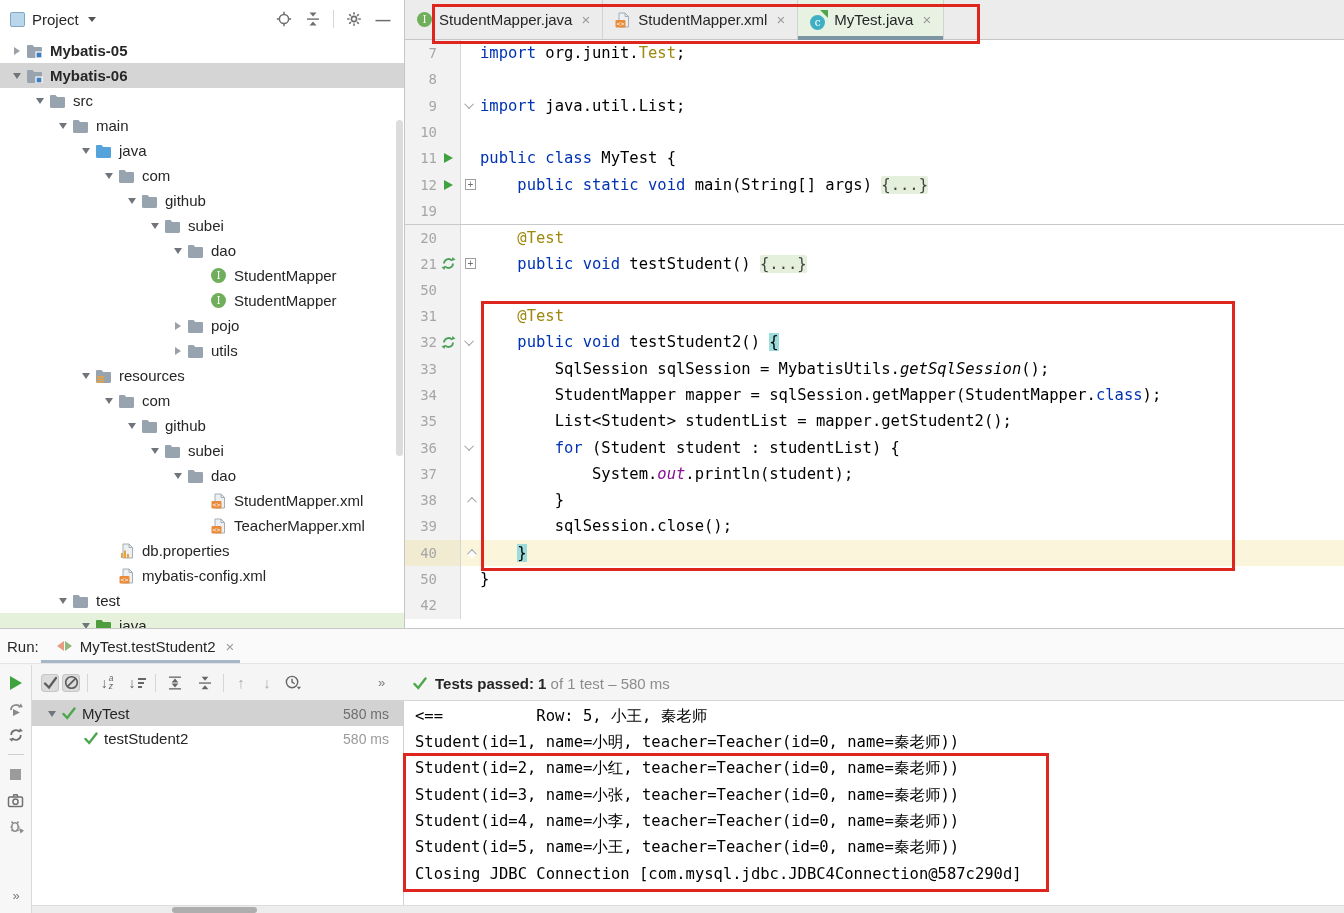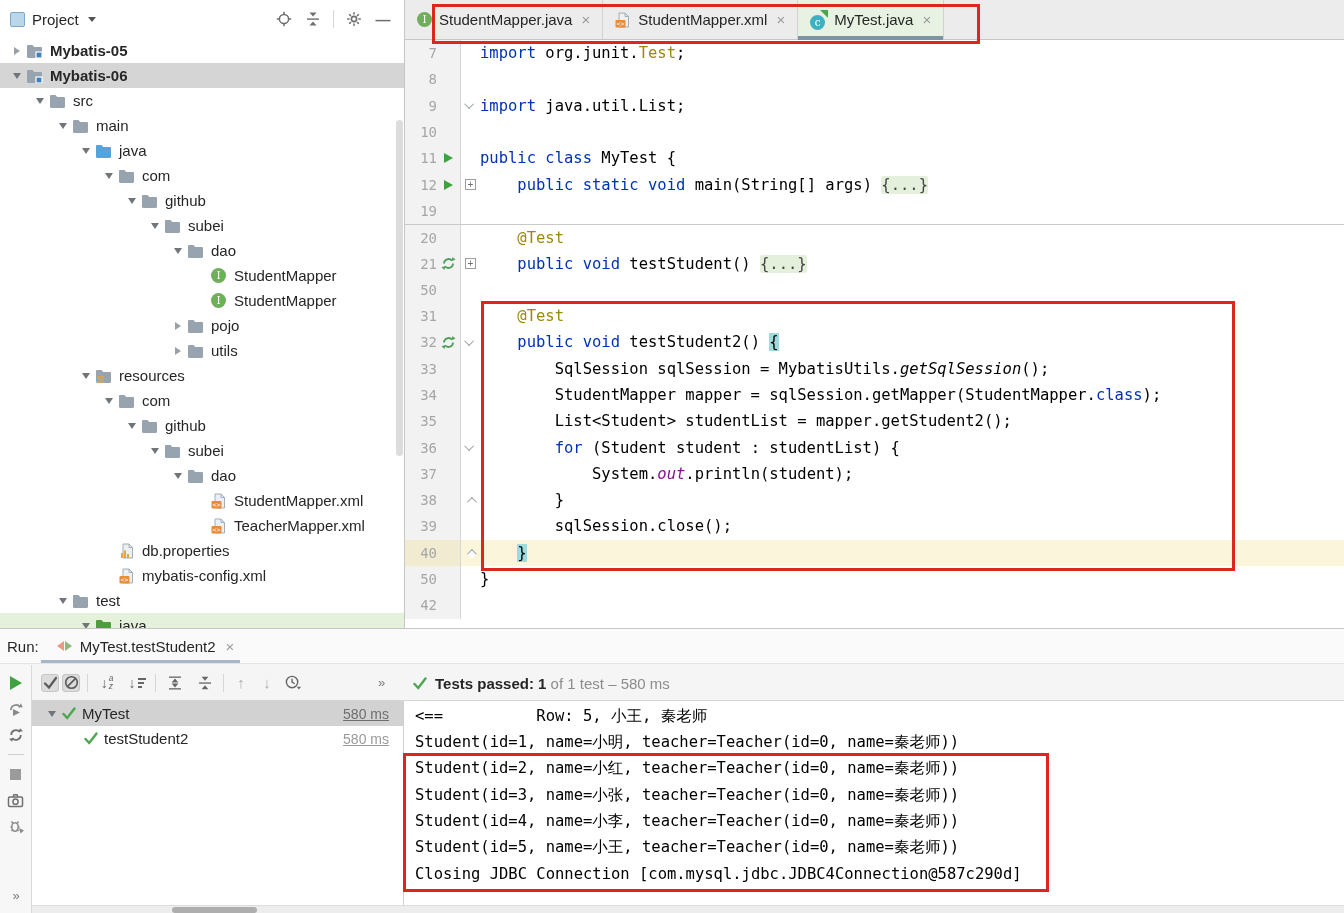--- a/index.html
+++ b/index.html
@@ -85,21 +85,21 @@
   #rp-status{position:absolute;left:405px;top:36px;height:36px;display:flex;align-items:center;gap:8px;padding-left:8px;font-size:15px;z-index:2;}
   #rp-status .lead{color:#262626;font-weight:bold;}
   #rp-status .rest{color:#8C8C8C;font-weight:normal;}
   #rp-content{position:absolute;left:0;top:72px;right:0;bottom:8px;background:#fff;}
   #rp-tree{position:absolute;left:32px;top:0;width:372px;bottom:0;background:#fff;border-right:1px solid #D0D0D0;box-sizing:border-box;}
   .rt-row{height:25px;display:flex;align-items:center;font-size:15px;}
   .rt-row.selected{background:#D2D2D2;}
   .rt-arrow{width:16px;margin-left:12px;display:flex;justify-content:center;flex:none;}
   .rt-row.child .rt-arrow{visibility:hidden;margin-left:34px;}
   .rt-check{width:18px;display:flex;justify-content:center;margin-right:4px;flex:none;}
-  .rt-time{margin-left:auto;padding-right:14px;color:#6E6E6E;font-size:14px;text-decoration:underline;}
+  .rt-time{margin-left:auto;padding-right:14px;color:#6E6E6E;font-size:14px;}
   .rt-row.child .rt-time{color:#9A9A9A;}
   #rp-console{position:absolute;left:405px;top:0;right:0;bottom:0;overflow:hidden;
       font-family:"DejaVu Sans Mono","Liberation Mono",monospace;font-size:15.5px;color:#000;
       padding:2px 0 0 10px;}
   .cline{height:26.3px;display:flex;align-items:center;white-space:pre;}
   #rp-hscroll{position:absolute;left:0;bottom:0;height:8px;right:0;background:#EDEDED;border-top:1px solid #DDD;box-sizing:border-box;}
   #rp-hthumb{position:absolute;left:172px;top:1px;width:85px;height:6px;background:#AEAEAE;border-radius:3px;}
   .winicon{width:15px;height:15px;background:#B9D6EA;border:1.5px solid #7FA7C8;border-radius:2px;box-sizing:border-box;display:inline-block;}
   .caret-down{width:0;height:0;border-left:4px solid transparent;border-right:4px solid transparent;border-top:5px solid #555;display:inline-block;margin-left:2px;}
 </style>

